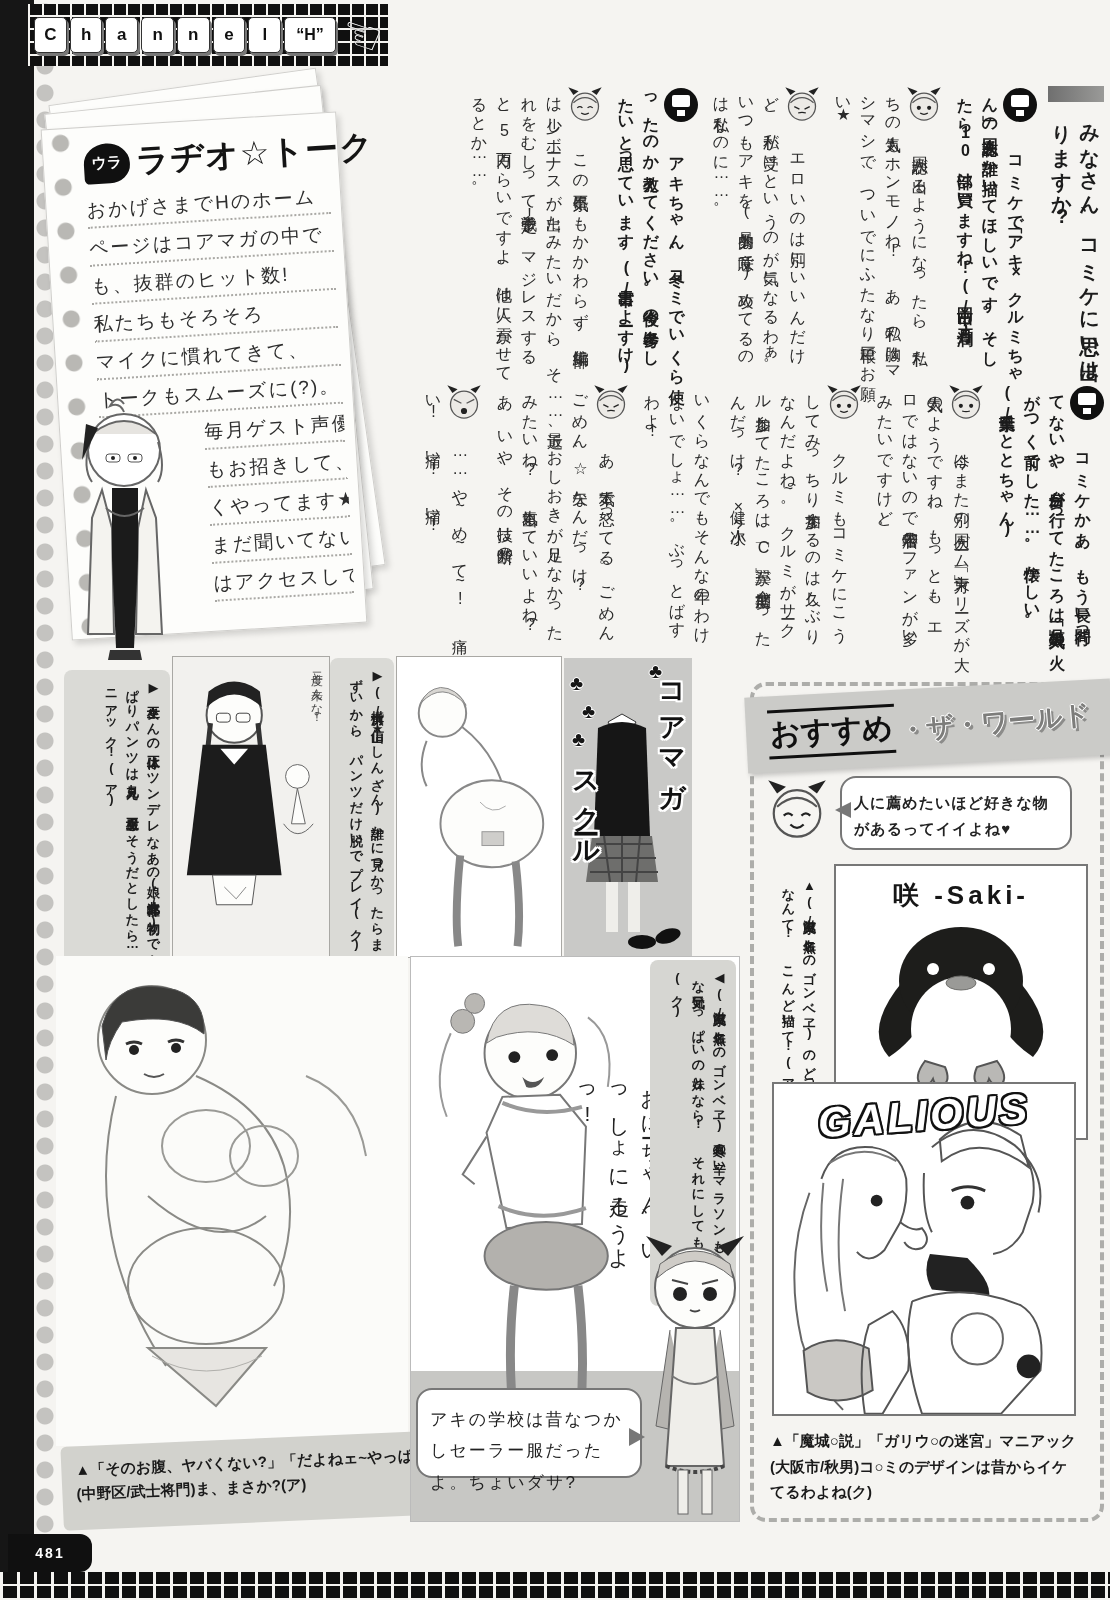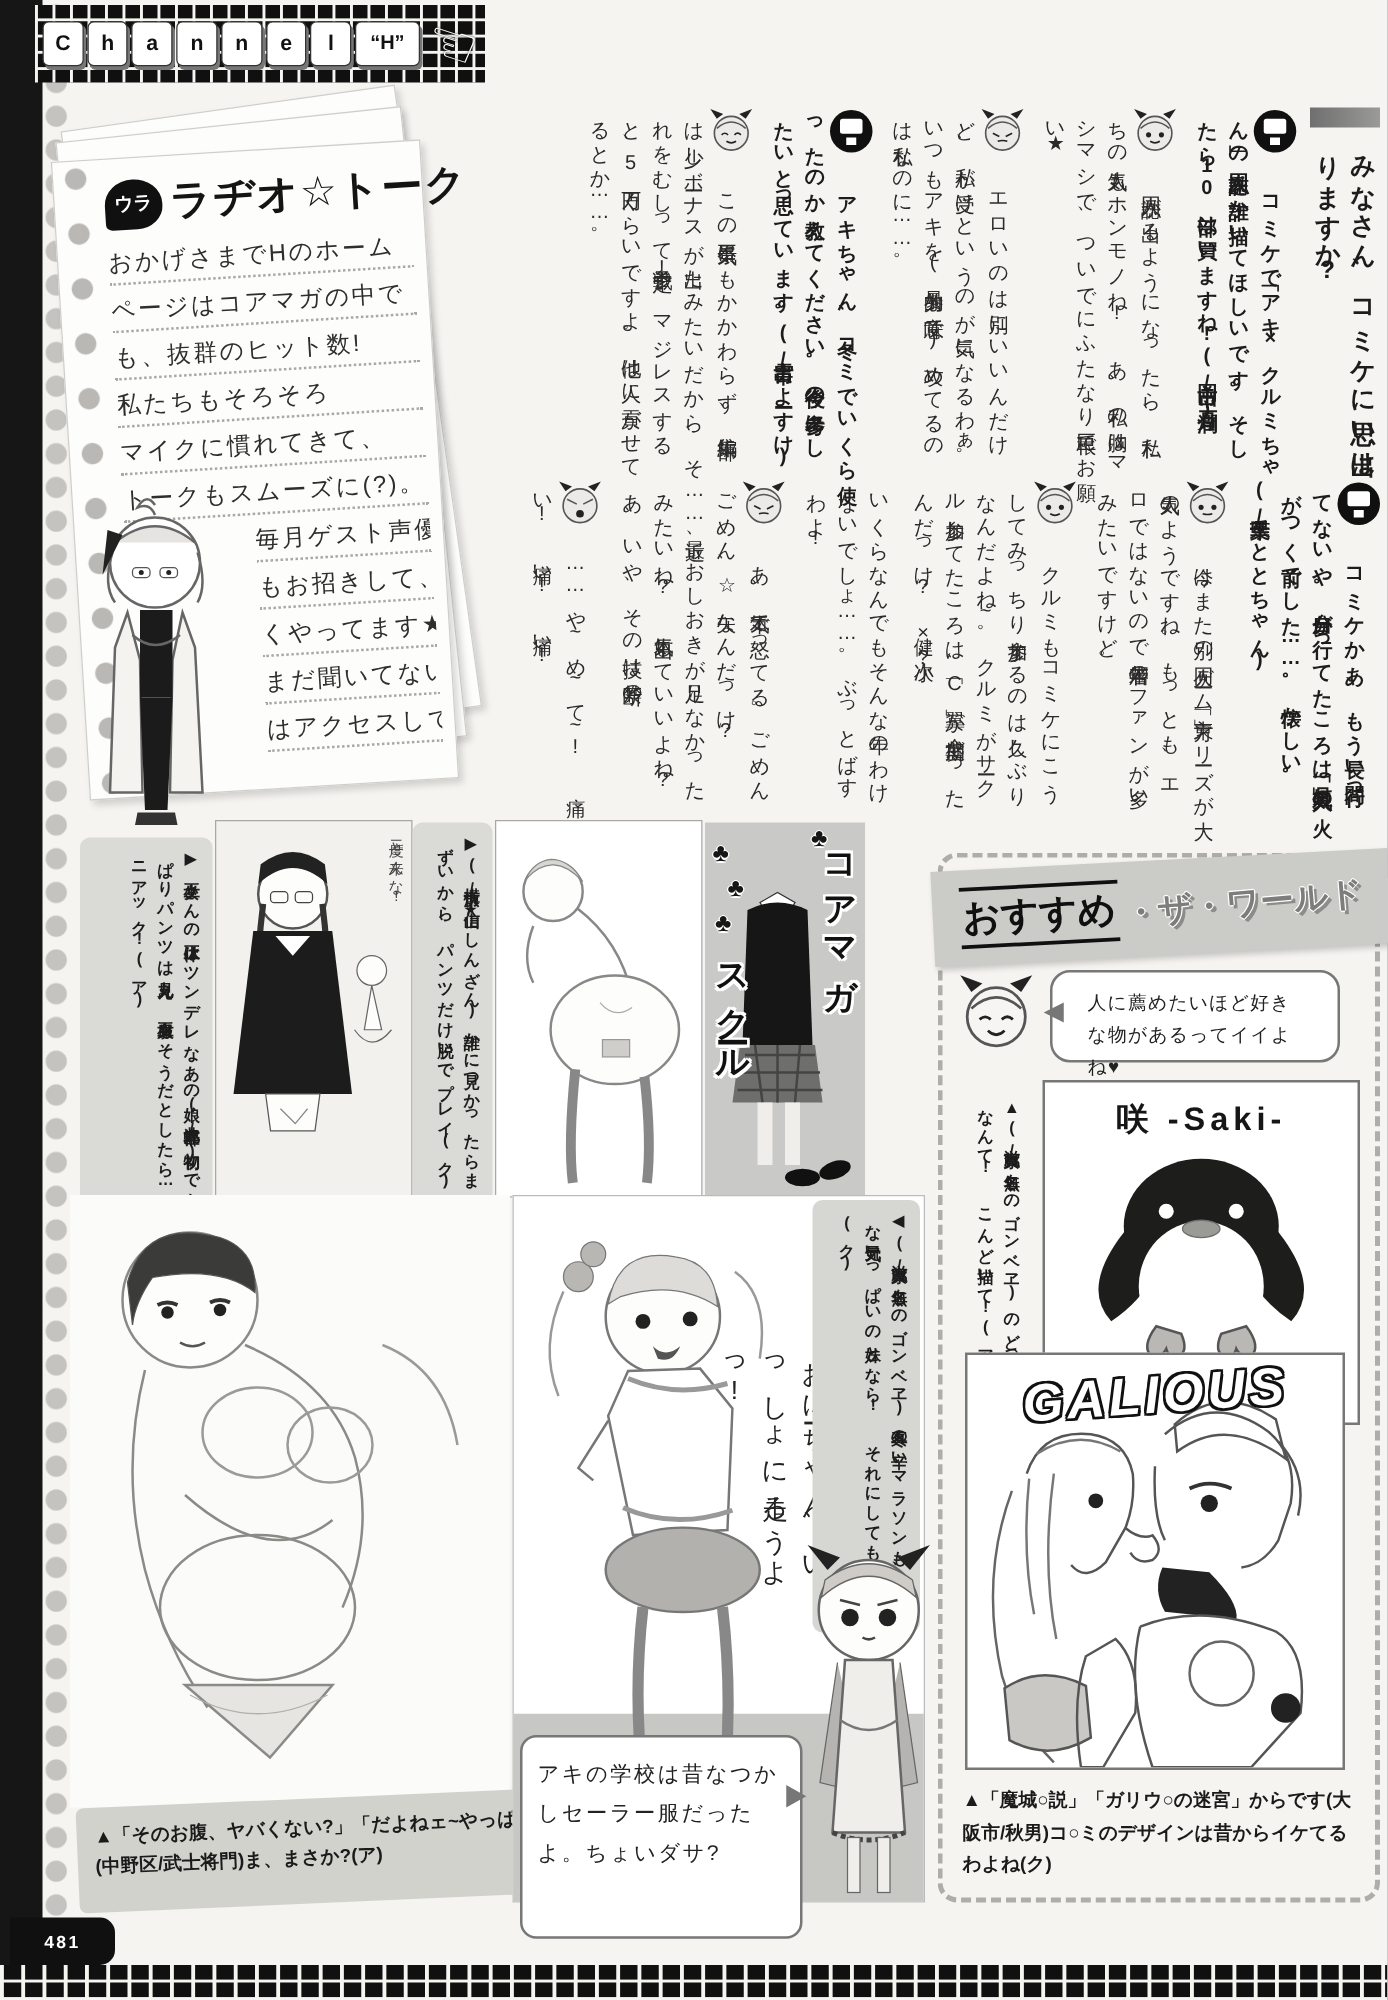--- a/index.html
+++ b/index.html
@@ -87,39 +87,39 @@
   
   .art-belly{position:absolute;left:56px;top:956px;width:352px;height:490px;background:#fbfbf9;}
   .cap-belly{position:absolute;left:62px;top:1438px;width:408px;height:84px;background:#d2d2cd;
     border-radius:6px;transform:rotate(-2.5deg);padding:12px 14px;box-sizing:border-box;
     font-size:15px;font-weight:700;line-height:1.6;color:#1a1a1a;}
   .panel-run{position:absolute;left:410px;top:956px;width:330px;height:566px;background:#fff;border:1px solid #bbb;box-sizing:border-box;}
   .run-floor{position:absolute;left:0;bottom:0;width:100%;height:150px;background:#c7c7c4;}
   .run-shout{position:absolute;left:160px;top:118px;height:200px;writing-mode:vertical-rl;text-orientation:upright;
     font-size:21px;line-height:32px;letter-spacing:2px;color:#222;}
   .bubble{background:#fff;border:2px solid #777;border-radius:16px;position:relative;}
-  .bubble-school{position:absolute;left:416px;top:1388px;width:226px;height:163px;padding:14px 12px;
-    box-sizing:border-box;font-size:17px;line-height:1.85;letter-spacing:2px;color:#222;border-radius:13px;}
+  .bubble-school{position:absolute;left:416px;top:1388px;width:226px;height:90px;padding:14px 12px;
+    box-sizing:border-box;font-size:17px;line-height:1.85;letter-spacing:2px;color:#222;}
   .bubble-school::after{content:"";position:absolute;right:-14px;top:38px;border:9px solid rgba(0,0,0,0);
     border-left:16px solid #777;}
   .chibi-stand{position:absolute;left:642px;top:1226px;width:106px;height:300px;}
 
   
   .rec-frame{position:absolute;left:750px;top:682px;width:354px;height:840px;border:4px dashed #adadaa;
     border-radius:16px;box-sizing:border-box;}
   .rec-banner{position:absolute;left:-8px;top:2px;width:354px;height:76px;background:#cbcbc8;
     transform:rotate(-3deg);box-shadow:2px 3px 5px rgba(0,0,0,.2);display:flex;align-items:center;
     justify-content:center;gap:4px;padding:0 6px;}
   .rec-banner .main{font-size:30px;font-weight:900;color:#101010;border-top:3px solid #101010;
     border-bottom:3px solid #101010;padding:1px 2px;white-space:nowrap;}
   .rec-banner .sub{font-size:27px;font-weight:900;color:#7d7d7b;white-space:nowrap;transform:rotate(-2deg);
     text-shadow:-1px 0 #fff,1px 0 #fff,0 -1px #fff,0 1px #fff,3px 3px 0 #55555588;}
   .rec-chibi{position:absolute;left:12px;top:92px;width:62px;height:62px;}
-  .rec-bubble{position:absolute;left:86px;top:90px;width:232px;height:74px;padding:12px 28px;
-    box-sizing:border-box;font-size:15px;line-height:1.7;letter-spacing:1px;color:#222;}
+  .rec-bubble{position:absolute;left:86px;top:90px;width:232px;height:74px;padding:12px 12px;
+    box-sizing:border-box;font-size:15px;line-height:1.7;letter-spacing:1px;color:#222;font-weight:bold;}
   .rec-bubble::after{content:"";position:absolute;left:-15px;top:24px;border:8px solid rgba(0,0,0,0);
     border-right:16px solid #777;}
   .cap-saki{position:absolute;left:8px;top:182px;width:64px;height:336px;background:none;
     writing-mode:vertical-rl;text-orientation:upright;font-size:13px;font-weight:700;line-height:21px;color:#1c1c1c;}
   .card{position:absolute;background:#fff;border:2px solid #777;box-sizing:border-box;}
   .card-saki{left:80px;top:178px;width:254px;height:276px;}
   .saki-title{text-align:center;font-size:26px;font-weight:700;letter-spacing:4px;margin-top:12px;color:#161616;}
   .penguin{display:block;margin:6px auto 0 auto;}
   .etopen{position:absolute;left:16px;bottom:8px;font-size:20px;font-weight:700;color:#333;letter-spacing:1px;}
   .card-galious{left:18px;top:396px;width:304px;height:334px;overflow:hidden;}
@@ -479,16 +479,16 @@
         <path d="M196 176 Q220 200 218 214 L160 208 Q150 190 158 172" fill="#222"></path>
         <path d="M140 220 Q190 200 250 224 Q276 240 270 290 L230 334 L150 334 Q128 270 140 220" fill="none" stroke="#555" stroke-width="2"></path>
         <circle cx="206" cy="258" r="26" fill="none" stroke="#666" stroke-width="2"></circle>
         <circle cx="258" cy="286" r="12" fill="#222"></circle>
         <path d="M30 270 Q60 250 96 268 L100 310 Q66 330 34 312 Z" fill="#cac8c4" stroke="#555" stroke-width="2"></path>
         <path d="M120 230 Q140 250 136 290 L110 334 L92 334 Q84 280 96 244 Z" fill="none" stroke="#555" stroke-width="2"></path>
       </svg>
       <div class="galious-title">GALIOUS</div>
     </div>
 
-    <div class="cap-galious">▲「魔城○説」「ガリウ○の迷宮」からです(大阪市/秋男)コ○ミのデザインは昔からイケてるわよね(ク)</div>
+    <div class="cap-galious">▲「魔城○説」「ガリウ○の迷宮」マニアック(大阪市/秋男)コ○ミのデザインは昔からイケてるわよね(ク)</div>
   </div>
 
 </div>
 
 </body></html>

